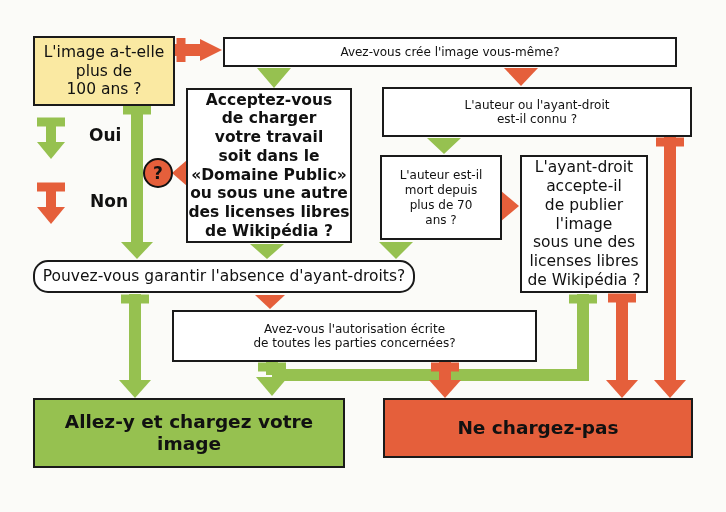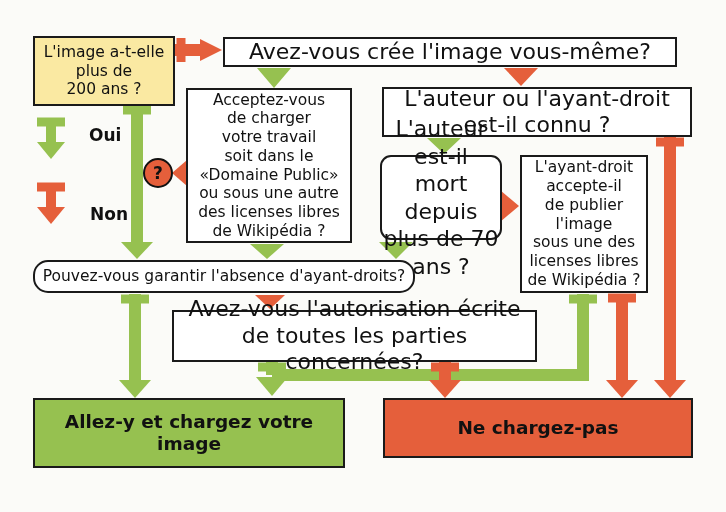--- a/index.html
+++ b/index.html
@@ -20,37 +20,37 @@
   .stem{stroke-width:12px;}
   .tbar{stroke-width:9px;}
   .node{
     position:absolute;z-index:1;box-sizing:border-box;
     background:#fff;border:2px solid var(--box_border,#1A1A1A);
     display:flex;align-items:center;justify-content:center;
     line-height:1.2;
   }
   .node span{white-space:pre-line;text-align:center;width:100%;}
   .fs15{font-size:15.5px;}
-  .fs16{font-size:22px;}
+  .fs16{font-size:12px;}
   .node-age{left:33px;top:36px;width:142px;height:70px;background:var(--yellow,#FAE9A2);}
   .node-self{left:223px;top:37px;width:454px;height:30px;}
-  .node-license{left:186px;top:88px;width:166px;height:155px;line-height:1.21;}
+  .node-license{left:186px;top:88px;width:166px;height:155px;line-height:1.21;font-weight:bold;}
   .node-known{left:382px;top:87px;width:310px;height:50px;}
-  .node-dead70{left:380px;top:155px;width:122px;height:85px;line-height:1.25;border-radius:11px;}
+  .node-dead70{left:380px;top:155px;width:122px;height:85px;line-height:1.25;}
   .node-rights{left:520px;top:155px;width:128px;height:138px;line-height:1.22;}
   .node-guarantee{left:33px;top:260px;width:382px;height:33px;border-radius:15px;}
   .node-authorization{left:172px;top:310px;width:365px;height:52px;}
   .node-result{font-weight:bold;font-size:18.5px;}
   .node-yes{left:33px;top:398px;width:312px;height:70px;background:var(--green,#96C150);}
   .node-no{left:383px;top:398px;width:310px;height:60px;background:var(--red,#E55F3B);}
   .legend-label{
     position:absolute;z-index:1;font-weight:bold;font-size:17px;margin-left:22px;
   }
   .legend-oui{left:67px;top:125px;}
-  .legend-non{left:68px;top:204px;}
+  .legend-non{left:68px;top:191px;}
   .q-badge{
     position:absolute;z-index:2;left:143px;top:158px;width:30px;height:30px;
     background:var(--red,#E55F3B);border:2.5px solid #111;border-radius:50%;
     box-sizing:border-box;display:flex;align-items:center;justify-content:center;
     font-weight:bold;font-size:17px;
   }
 </style>
 </head>
 <body>
 
@@ -128,21 +128,21 @@
     <g>
       <path class="r-stroke tbar" d="M431,367 H459"></path>
       <path class="r-stroke stem" d="M445,362 V382"></path>
       <polygon class="r-fill" points="429,380 461,380 445,398"></polygon>
     </g>
   </svg>
 
   <div class="node node-age fs15">
     <span>L'image a-t-elle
 plus de
-200 ans ?</span>
+100 ans ?</span>
   </div>
 
   <div class="node node-self fs16">
     <span>Avez-vous crée l'image vous-même?</span>
   </div>
 
   <div class="node node-license fs15">
     <span>Acceptez-vous
 de charger
 votre travail

